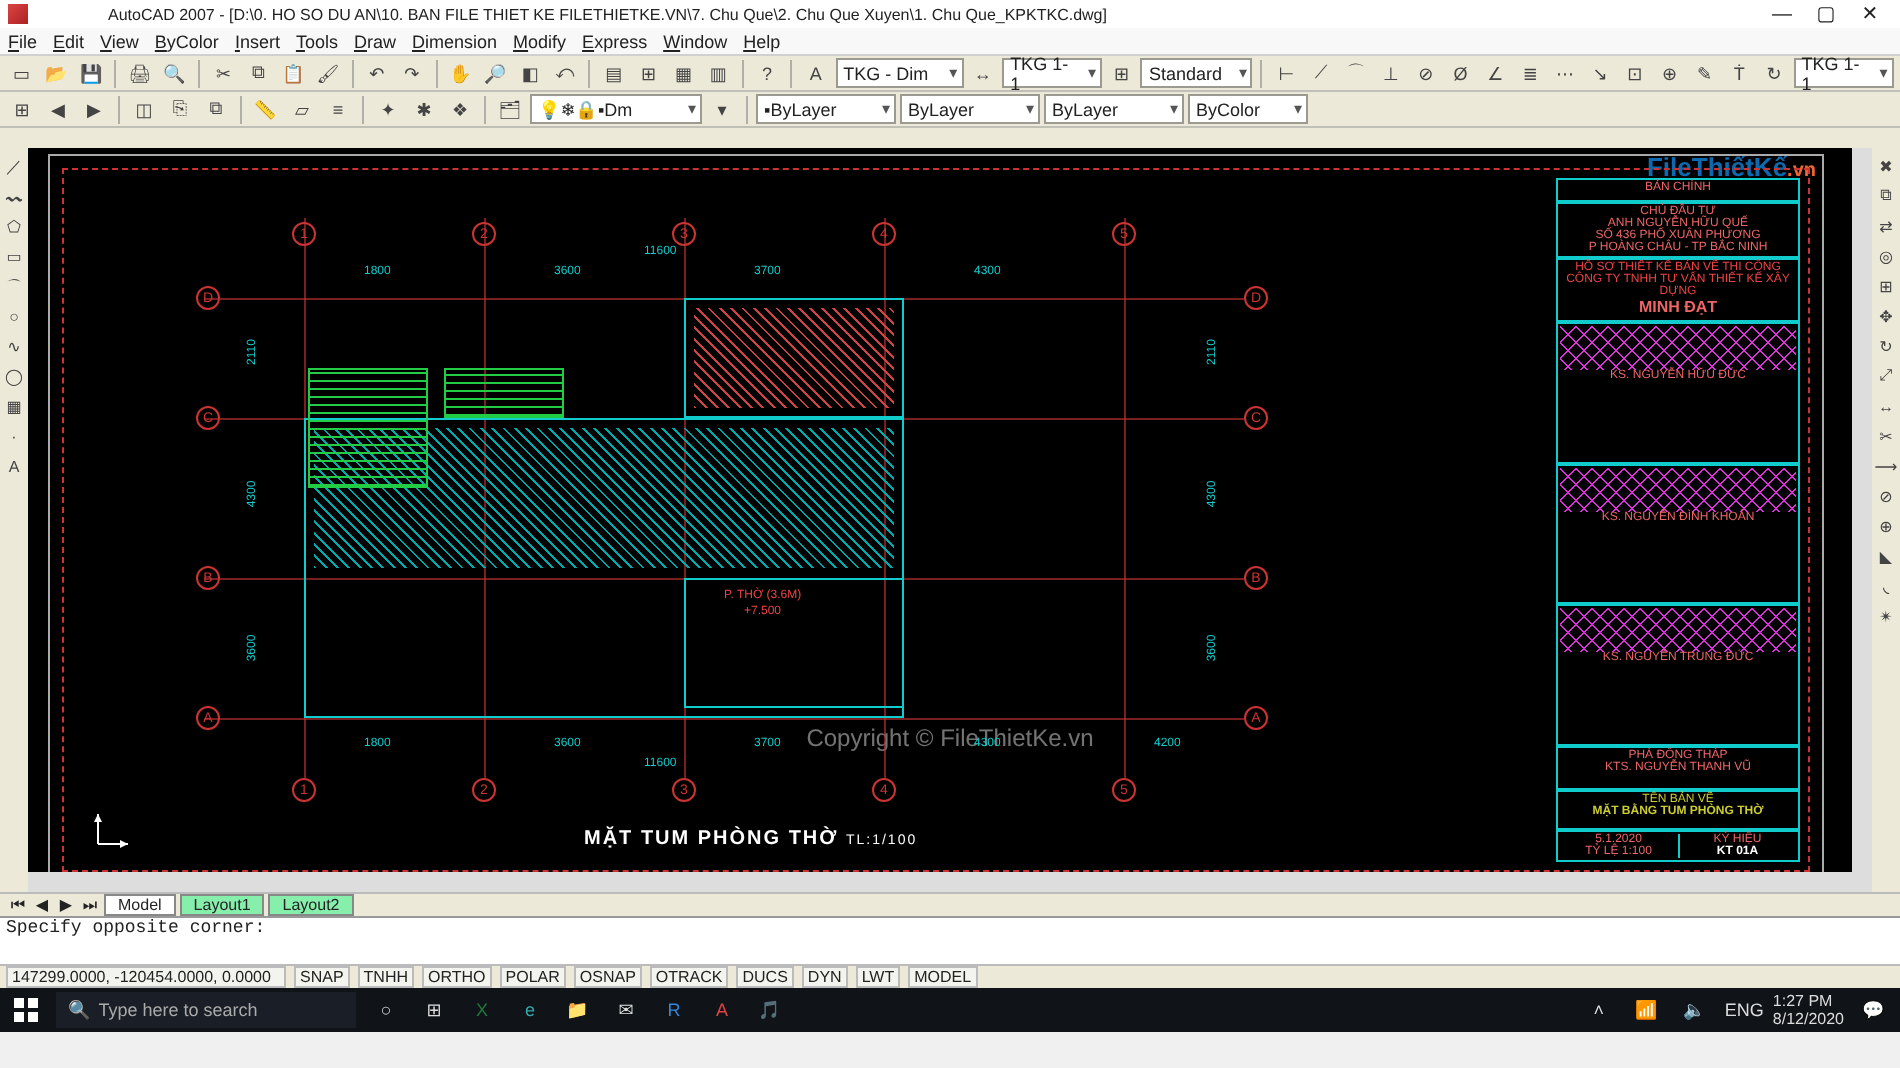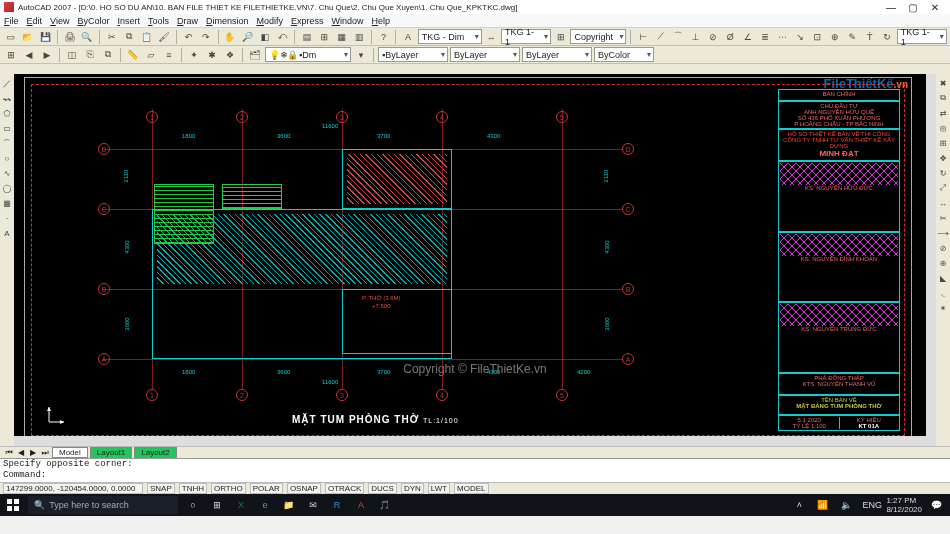--- a/index.html
+++ b/index.html
@@ -14,21 +14,21 @@
     }
 
     .title-bar {
       height: 14px;
       background: #fff;
       display: flex; align-items: center;
       padding: 0 4px;
       font-size: 8px;
     }
     .title-bar .icon-box { width:10px; height:10px; background: linear-gradient(135deg,#d44,#a22); margin-right:4px; }
-    .title-bar .title-text { flex:0 0 auto; }
+    .title-bar .title-text { flex:0 0 auto;margin-left:36px; }
     .title-bar .spacer { flex:1; }
     .title-bar .win-btn { width:22px; text-align:center; font-size:10px; }
 
     .menu-bar {
       height: 14px;
       background: #f8f8f8;
       display:flex; gap:8px;
       padding-left:4px;
       font-size:9px;
       border-bottom:1px solid #d0d0d0;
@@ -159,21 +159,21 @@
     .scroll-right{ right:0; top:0; bottom:0; width:10px; }
     .scroll-bottom{ left:0; right:10px; bottom:0; height:10px; }
 
     
     .layout-tabs{
       height:12px; background:#ece9d8; border-top:1px solid #bbb;
       display:flex; align-items:center; font-size:8px; gap:2px; padding-left:4px;
     }
     .layout-tabs .navbtn{ width:10px; text-align:center; }
     .layout-tabs .tab{
-      border:1px solid #888; padding:0 6px; background:#22c55e;
+      border:1px solid #888; padding:0 6px; background:#86efac;
     }
     .layout-tabs .tab.active{ background:#fff; }
 
     
     .cmdbox{
       height:24px; background:#fff; border-top:1px solid #999;
       font-family: "Courier New", monospace; font-size:9px;
       padding:0 3px; line-height:11px;
     }
 
@@ -259,21 +259,21 @@
   <div class="tool-btn">A</div>
   <div class="combo" style="min-width:64px">
       <span>TKG - Dim</span>
     </div>
   <div class="tool-btn">↔</div>
   <div class="combo" style="min-width:50px">
       <span>TKG 1-1</span>
     </div>
   <div class="tool-btn">⊞</div>
   <div class="combo" style="min-width:56px">
-      <span>Copyright</span>
+      <span>Standard</span>
     </div>
   <div class="tool-sep"></div>
   <div class="tool-btn">⊢</div>
   <div class="tool-btn">⟋</div>
   <div class="tool-btn">⌒</div>
   <div class="tool-btn">⊥</div>
   <div class="tool-btn">⊘</div>
   <div class="tool-btn">Ø</div>
   <div class="tool-btn">∠</div>
   <div class="tool-btn">≣</div>
@@ -536,21 +536,20 @@
   <span class="navbtn">◀</span>
   <span class="navbtn">▶</span>
   <span class="navbtn">⏭</span>
   <span class="tab active">Model</span>
   <span class="tab">Layout1</span>
   <span class="tab">Layout2</span>
 </div>
 
 <div class="cmdbox">
   <div>Specify opposite corner:</div>
-  <div>Command:</div>
 </div>
 
 <div class="statusbar">
   <span class="cell" style="min-width:140px">147299.0000, -120454.0000, 0.0000</span>
   <span class="cell">SNAP</span>
   <span class="cell">TNHH</span>
   <span class="cell">ORTHO</span>
   <span class="cell">POLAR</span>
   <span class="cell">OSNAP</span>
   <span class="cell">OTRACK</span>

